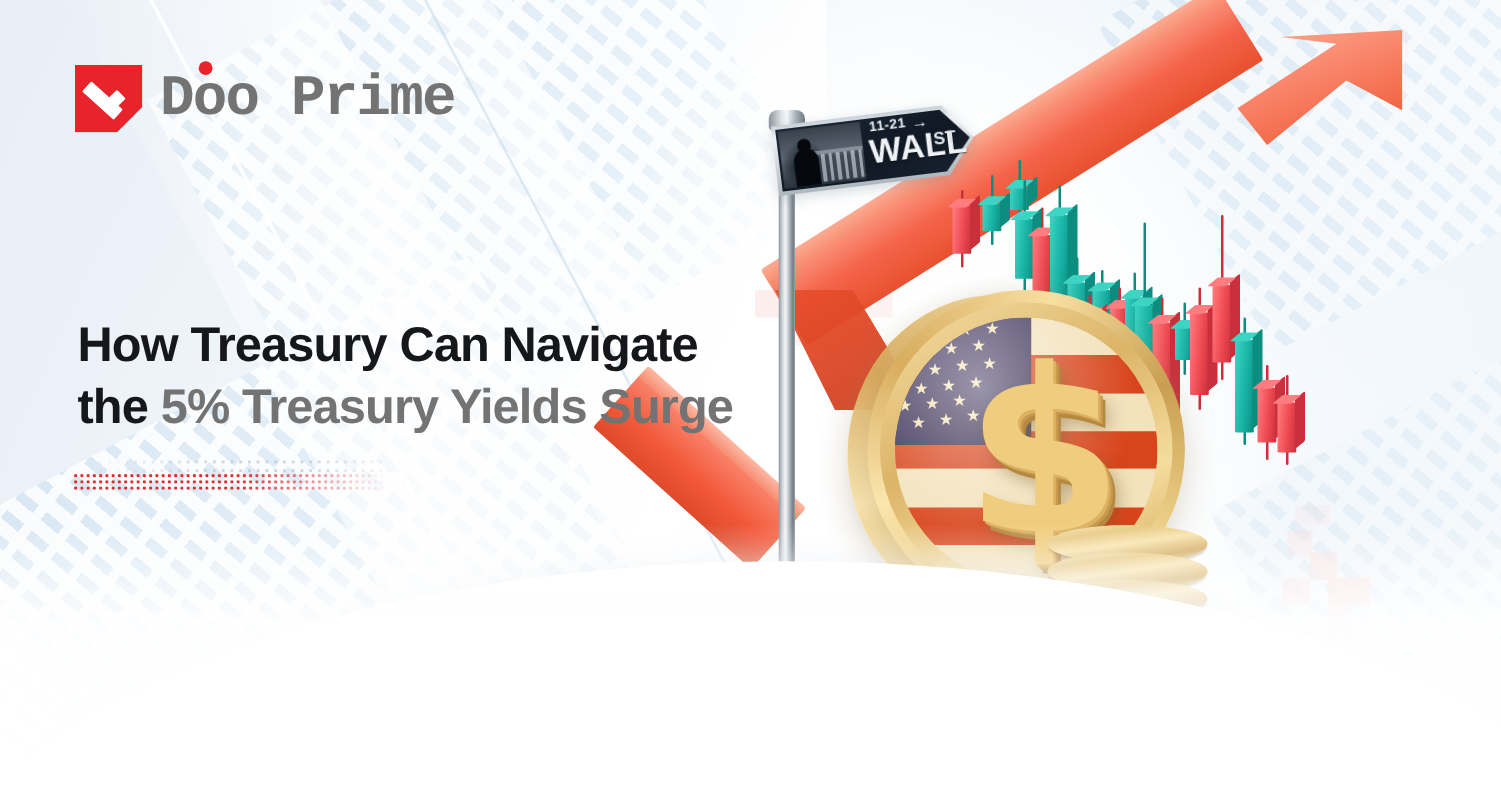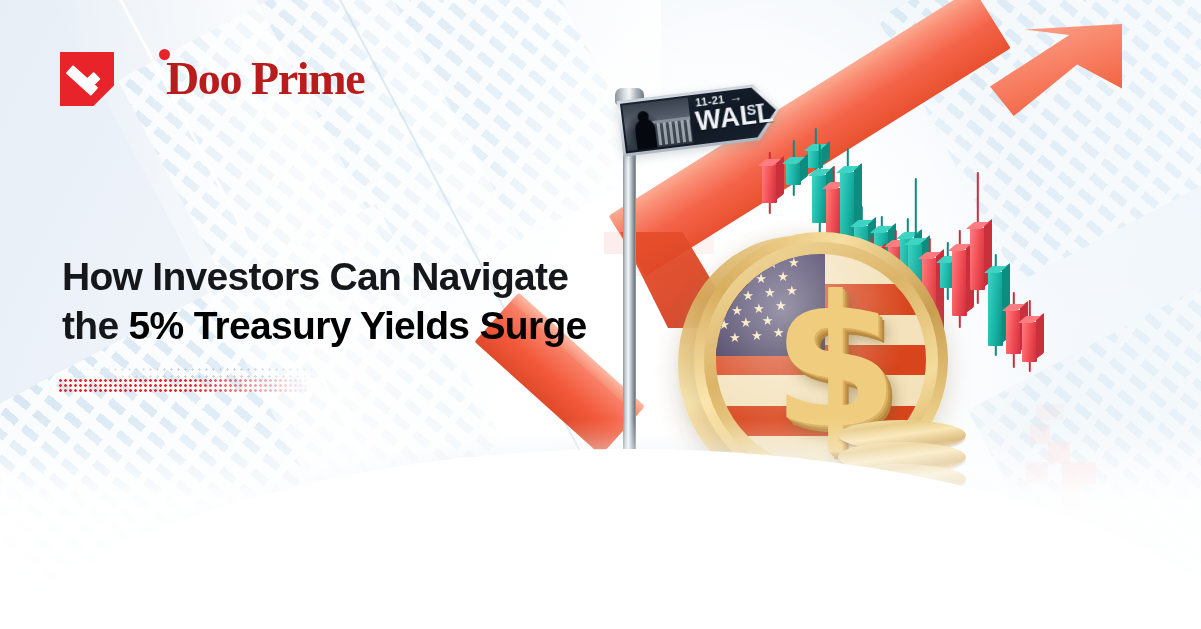--- a/index.html
+++ b/index.html
@@ -75,33 +75,33 @@
   .logo{position:absolute;left:60px;top:52px;display:flex;align-items:center;gap:14px;}
   .logo-mark{
     position:relative;width:54px;height:54px;
     background:#e8232a;
     clip-path:polygon(0 0,100% 0,100% 62%,62% 100%,0 100%);
   }
   .logo-mark .slash{position:absolute;background:#fff;}
   .s1{width:34px;height:11px;left:13px;top:13px;transform:rotate(42deg);transform-origin:left top;border-radius:1px;}
   .s2{width:19px;height:10px;left:20px;top:33px;transform:rotate(-44deg);transform-origin:left top;border-radius:1px;}
   .logo-text{
-    font-size:46px;font-weight:700;letter-spacing:-1.4px;color:#b91c1c;
-    font-family:Liberation Serif, serif;
-    position:relative;line-height:1;margin-left:38px;
+    font-size:46px;font-weight:700;letter-spacing:-1.4px;color:#737373;
+    font-family:Liberation Mono, monospace;
+    position:relative;line-height:1;
   }
   .logo-dot{position:absolute;width:11px;height:11px;border-radius:50%;background:#e8232a;left:99px;top:-3px;}
 
   
   .headline{
     position:absolute;left:62px;top:252px;width:560px;
     font-size:39px;font-weight:700;line-height:1.26;
     letter-spacing:-.7px;color:#15171b;
   }
-  .headline .accent{color:#000000;}
+  .headline .accent{color:#737373;}
 
   
   .rule-wrap{position:absolute;left:58px;top:366px;width:268px;height:26px;}
   .dots-gray{
     position:absolute;left:12px;top:0;width:256px;height:13px;
     background-image:radial-gradient(circle,#b9c4cd 1.1px,transparent 1.2px);
     background-size:7px 7px;
     -webkit-mask-image:linear-gradient(90deg,rgba(0,0,0,0) 0%,#000 42%,#000 68%,rgba(0,0,0,0) 100%);
     mask-image:linear-gradient(90deg,rgba(0,0,0,0) 0%,#000 42%,#000 68%,rgba(0,0,0,0) 100%);
     opacity:.65;
@@ -588,21 +588,21 @@
   <div class="logo">
     <div class="logo-mark">
       <span class="slash s1"></span>
       <span class="slash s2"></span>
     </div>
     <div class="logo-text">Doo Prime</div>
     <span class="logo-dot"></span>
   </div>
 
   <div class="headline">
-    <span>How Investors Can Navigate</span><br>
+    <span>How Treasury Can Navigate</span><br>
     <span>the </span><span class="accent">5% Treasury Yields Surge</span>
   </div>
 
   <div class="rule-wrap">
     <div class="dots-gray"></div>
     <div class="dots-red"></div>
   </div>
 
 
 </div>

